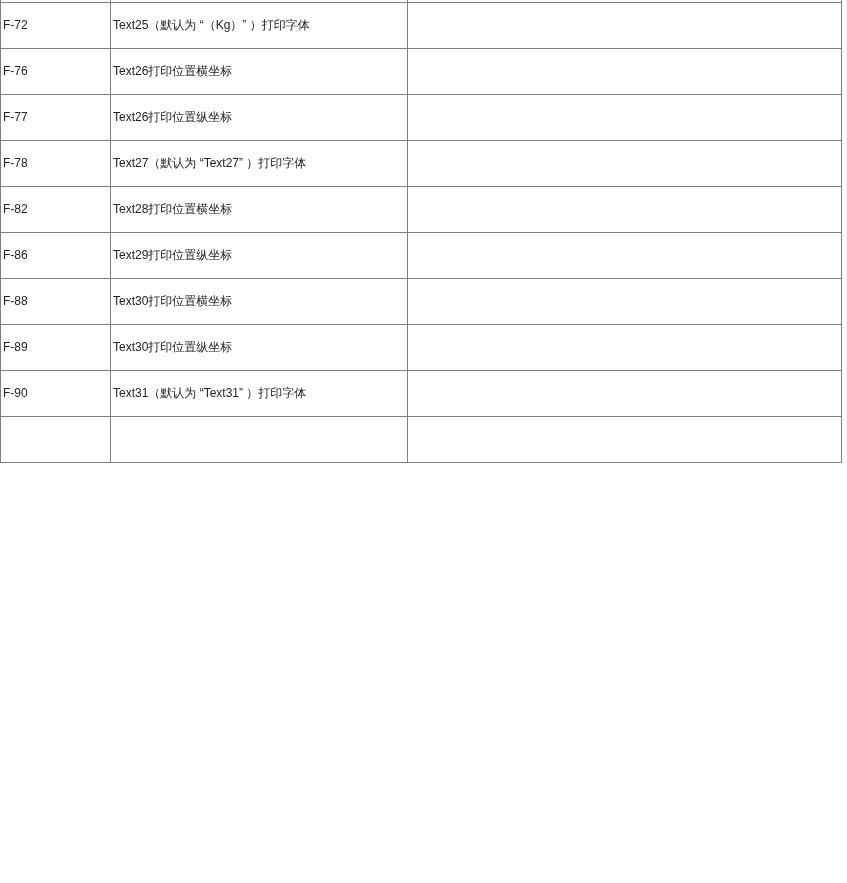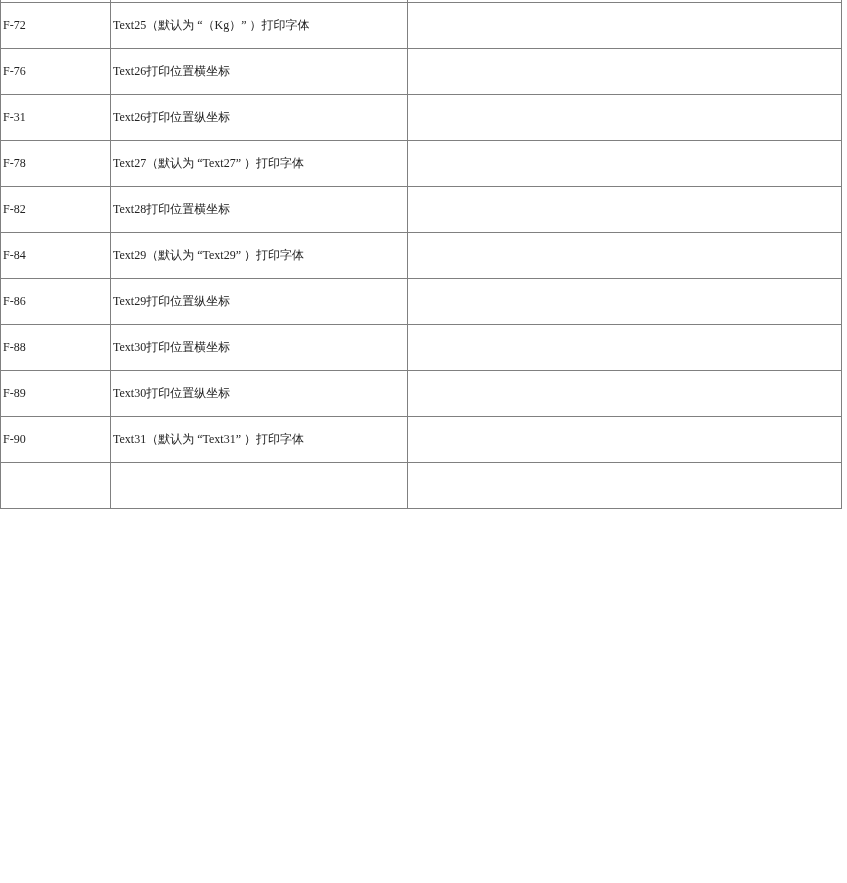--- a/index.html
+++ b/index.html
@@ -6,21 +6,21 @@
     margin: 0;
     padding: 0;
     background: #ffffff;
   }
   .viewport {
     position: relative;
     width: 847px;
     height: 883px;
     overflow: hidden;
     background: #ffffff;
-    font-family: Liberation Serif, serif;
+    font-family: Liberation Sans, sans-serif;
   }
   table.param-table {
     position: absolute;
     left: 0;
     top: -20px;
     border-collapse: collapse;
     table-layout: fixed;
     width: 841px;
   }
   .param-table td {
@@ -66,46 +66,41 @@
 
 
 
   <tr>
     <td class="cell-code">F-76</td>
     <td class="cell-desc">Text26打印位置横坐标</td>
     <td class="cell-value"></td>
   </tr>
 
   <tr>
-    <td class="cell-code">F-31</td>
+    <td class="cell-code">F-77</td>
     <td class="cell-desc">Text26打印位置纵坐标</td>
     <td class="cell-value"></td>
   </tr>
 
   <tr>
     <td class="cell-code">F-78</td>
     <td class="cell-desc">Text27（默认为 “Text27” ）打印字体</td>
     <td class="cell-value"></td>
   </tr>
 
 
 
 
   <tr>
     <td class="cell-code">F-82</td>
     <td class="cell-desc">Text28打印位置横坐标</td>
     <td class="cell-value"></td>
   </tr>
 
 
-  <tr>
-    <td class="cell-code">F-84</td>
-    <td class="cell-desc">Text29（默认为 “Text29” ）打印字体</td>
-    <td class="cell-value"></td>
-  </tr>
 
 
   <tr>
     <td class="cell-code">F-86</td>
     <td class="cell-desc">Text29打印位置纵坐标</td>
     <td class="cell-value"></td>
   </tr>
 
 
   <tr>

